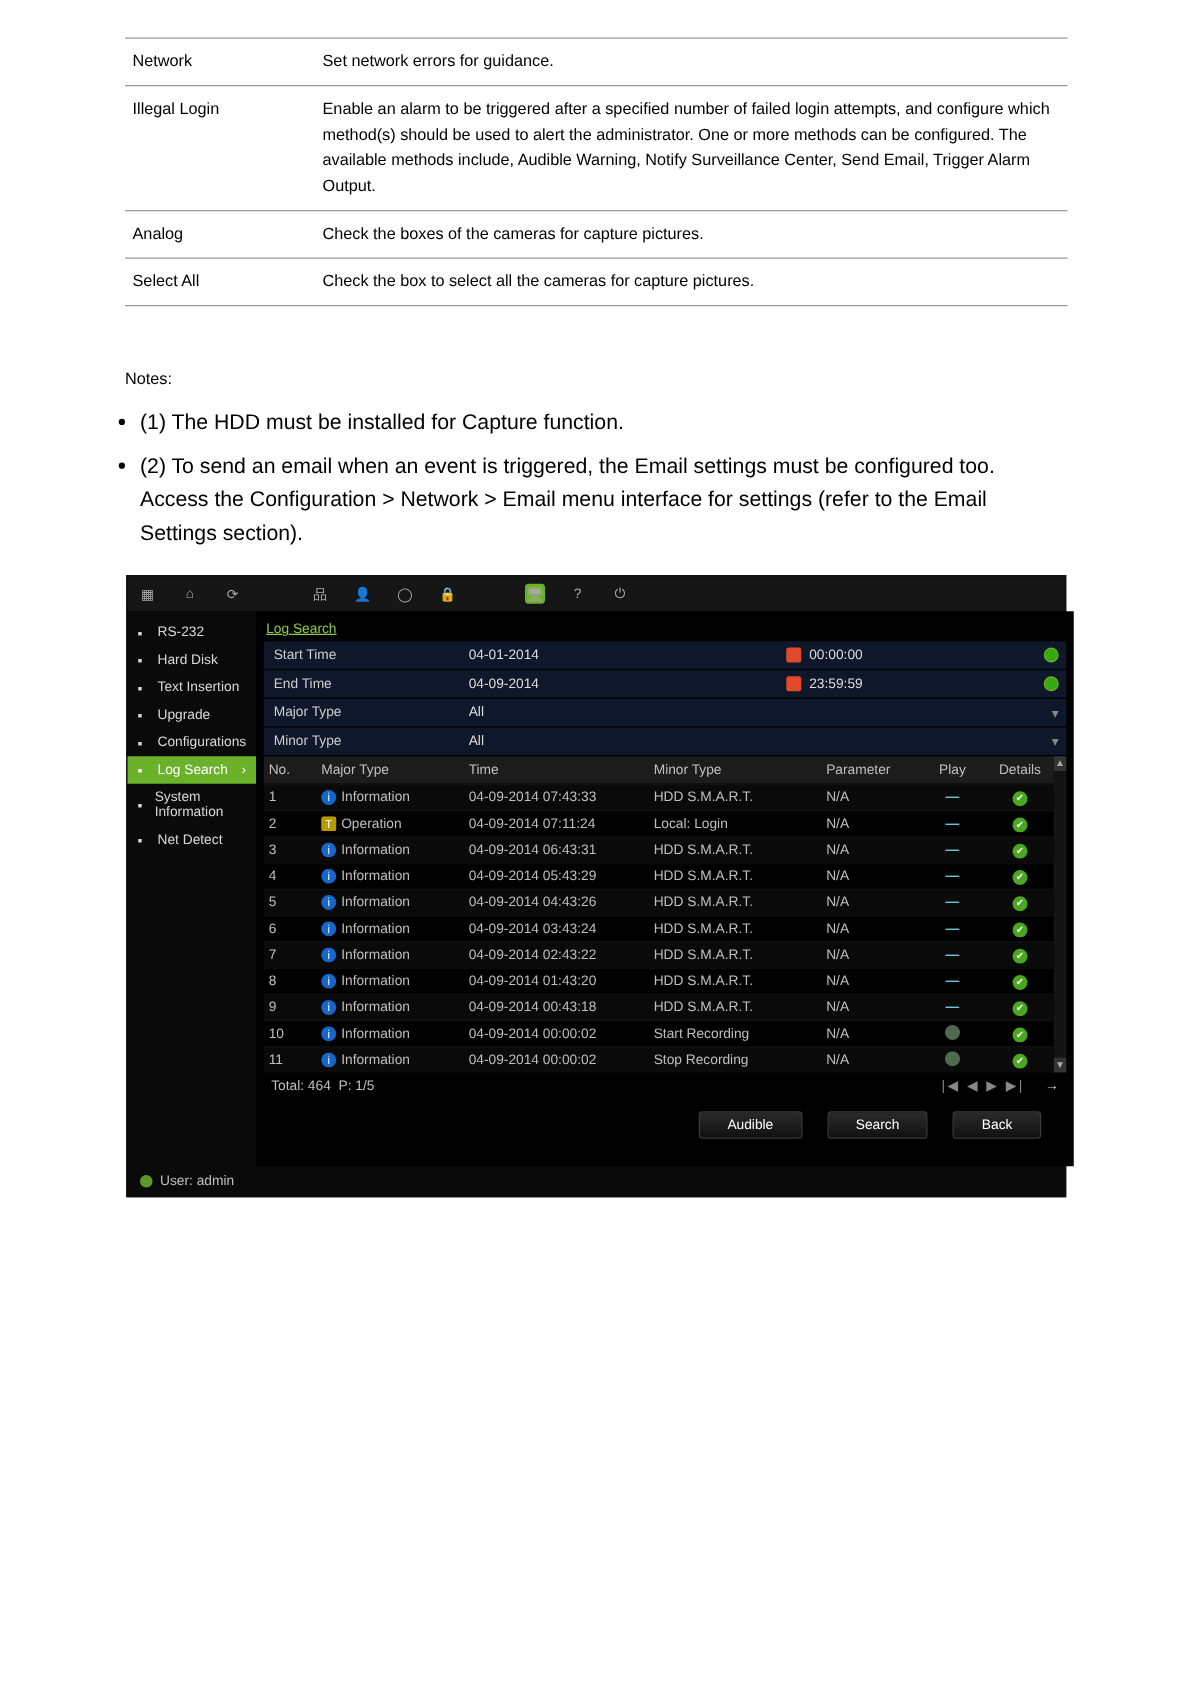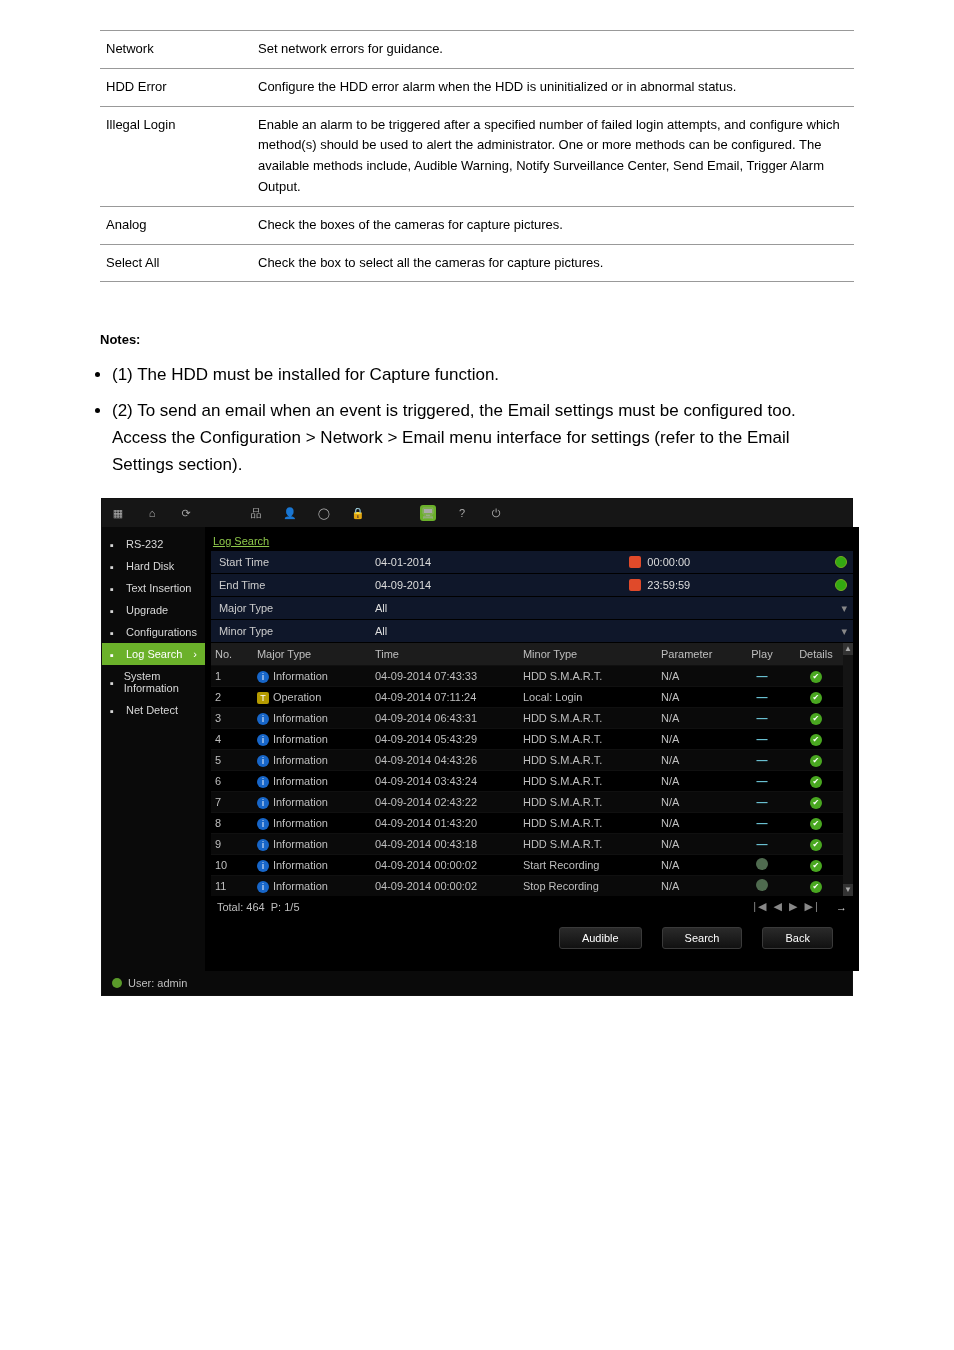--- a/index.html
+++ b/index.html
@@ -1,20 +1,20 @@
 <!DOCTYPE html>
 <html><head>
 <meta charset="utf-8">
 <style>
   body{margin:0;background:#fff;font-family:Arial,Helvetica,sans-serif;font-size:12px;color:#000;width:954px}
   .doc{padding:20px 100px 0 100px}
   .tbl{width:100%;border-collapse:collapse;margin-top:10px}
   .tbl td{padding:8px 6px;border-top:1px solid #999;border-bottom:1px solid #999;vertical-align:top;font-size:13px;line-height:1.6}
   .tbl td.k{width:140px}
-  .notes{margin:50px 0 14px 0;font-weight:bold;font-size:13px}
+  .notes{margin:50px 0 14px 0;font-weight:normal;font-size:13px}
   .notelist{margin:6px 0 0 12px;padding:0}
   .notelist li{margin:8px 0;font-size:17px;line-height:1.6}
   .figs{margin-top:20px}
   .app{background:#000;color:#bfbfbf;font-family:Tahoma,Arial,sans-serif;font-size:11px;width:750px;margin:0 auto;border:1px solid #111}
   .topbar{height:28px;background:#161616;display:flex;align-items:center;padding:0 8px;gap:18px}
   .ticon{width:16px;height:16px;display:flex;align-items:center;justify-content:center;color:#aaa}
   .ticon.active{background:#6bb12a;border-radius:3px}
   .body{display:flex}
   .sidebar{width:135px;background:#0a0a0a;padding-top:6px}
   .sitem{display:flex;align-items:center;gap:6px;padding:5px 8px;color:#d8d8d8;cursor:pointer}
@@ -62,24 +62,20 @@
 <body>
 
 <div class="doc">
   <table class="tbl">
     <tbody id="opt-body">
         <tr>
           <td class="k">Network</td>
           <td>Set network errors for guidance.</td>
         </tr>
         <tr>
-          <td class="k">HDD Error</td>
-          <td>Configure the HDD error alarm when the HDD is uninitialized or in abnormal status.</td>
-        </tr>
-        <tr>
           <td class="k">Illegal Login</td>
           <td>Enable an alarm to be triggered after a specified number of failed login attempts, and configure which method(s) should be used to alert the administrator. One or more methods can be configured. The available methods include, Audible Warning, Notify Surveillance Center, Send Email, Trigger Alarm Output.</td>
         </tr>
         <tr>
           <td class="k">Analog</td>
           <td>Check the boxes of the cameras for capture pictures.</td>
         </tr>
         <tr>
           <td class="k">Select All</td>
           <td>Check the box to select all the cameras for capture pictures.</td>

